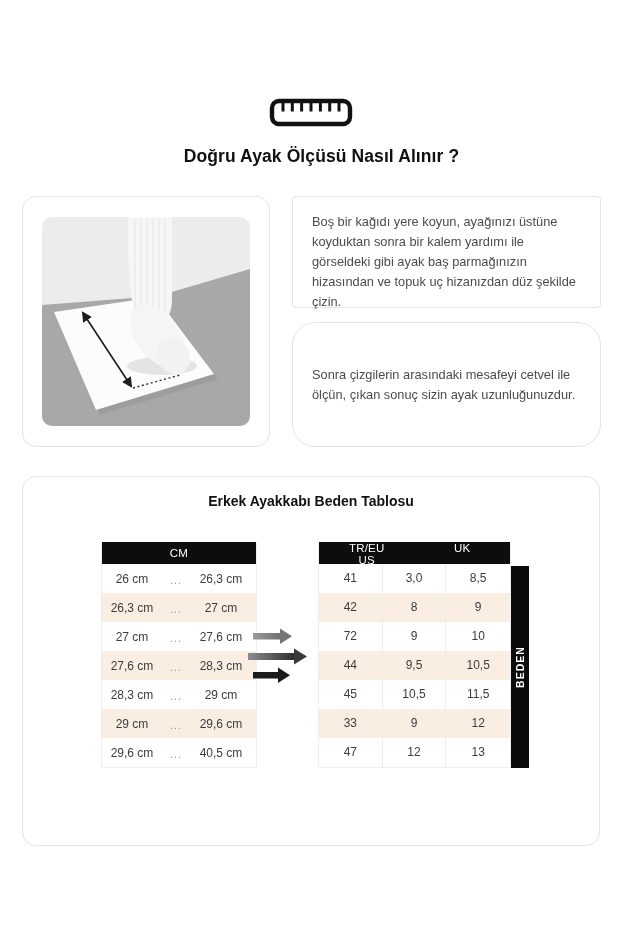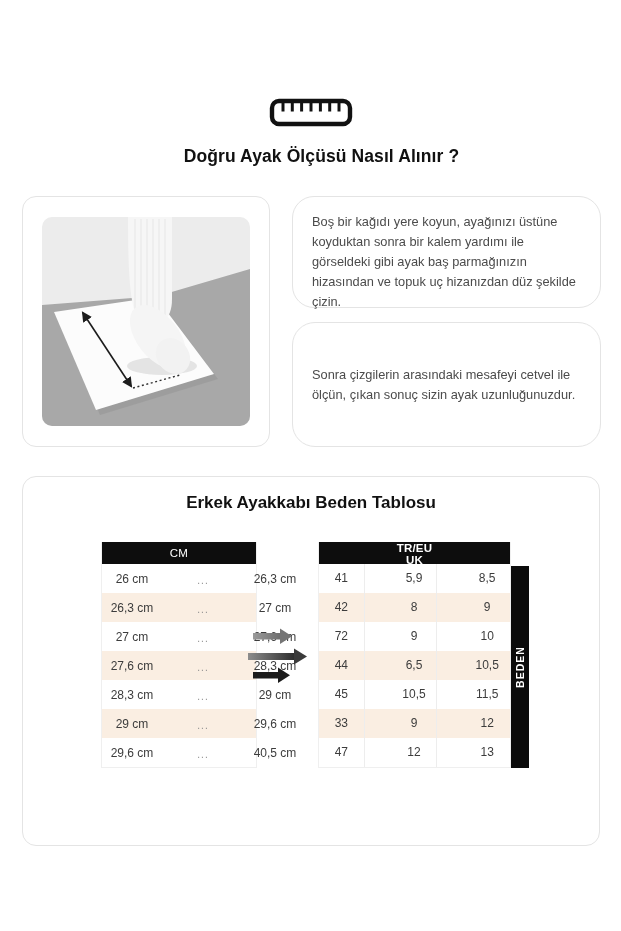--- a/index.html
+++ b/index.html
@@ -10,40 +10,40 @@
   
   .ruler-wrap { position:absolute; top:97px; left:0; width:621px; text-align:center; }
   .title-1 { position:absolute; top:146px; left:11px; width:621px; text-align:center;
              font-size:17.5px; font-weight:700; color:#111; letter-spacing:.1px; }
 
   
   .card { position:absolute; background:#fff; border:1px solid #e4e4e4; border-radius:14px; }
   .card-photo { left:22px; top:196px; width:248px; height:251px; }
   .illus { position:absolute; left:19px; top:20px; width:208px; height:209px;
            border-radius:10px; overflow:hidden; }
-  .card-step-1 { left:292px; top:196px; width:309px; height:112px; border-radius:22px; }
+  .card-step-1 { left:292px; top:196px; width:309px; height:112px; border-radius:4px; }
   .card-step-2 { left:292px; top:322px; width:309px; height:125px; border-radius:23px;
                  display:flex; align-items:center; }
   .step-text { font-size:12.8px; line-height:20px; color:#4b4b4b; padding:15px 16px 12px 19px; }
   .card-step-2 .step-text { padding:0 16px 0 19px; }
 
   
   .card-sizes { left:22px; top:476px; width:578px; height:370px; border-radius:14px; }
   .title-2 { position:absolute; top:16px; left:0; width:100%; text-align:center;
-             font-size:17px; font-weight:700; color:#111; }
+             font-size:14px; font-weight:700; color:#111; }
 
   .tbl { position:absolute; border:1px solid #efefef; border-top:none; background:#fff; }
   .tbl-cm   { left:78px;  top:65px; width:156px; }
   .tbl-size { left:295px; top:65px; width:193px; }
   .tbl-head { height:22px; background:#0d0d0d; color:#fff; font-size:11.5px;
               display:grid; align-items:center; text-align:center; letter-spacing:.2px; }
   .tbl-cm .tbl-head { grid-template-columns:1fr; }
-  .tbl-size .tbl-head { grid-template-columns:1fr;font-weight:bold; }
+  .tbl-size .tbl-head { grid-template-columns:1fr 1fr; }
   .row { height:29px; display:grid; align-items:center; text-align:center;
-         font-size:12px; color:#3c3c3c; background:#fff;gap:27px; }
+         font-size:12px; color:#3c3c3c; background:#fff; }
   .row:nth-child(odd) { border-bottom:1px solid #f1f1f1; }
   .row.alt { background:#faeee2; border-bottom:none; }
   .tbl-cm .row { grid-template-columns:60px 28px 62px; }
   .tbl-size .row { grid-template-columns:1fr 1fr 1fr; }
   .tbl-size .cell { border-right:1px solid #ededed; height:29px; line-height:29px;text-align:center; }
   .tbl-size .cell:last-child { border-right:none; }
   .dots { font-size:10px; color:#8f8f8f; letter-spacing:1px; padding-top:4px; }
 
   .beden-bar { position:absolute; left:488px; top:89px; width:18px; height:202px;
                background:#0b0b0b; display:flex; align-items:center; justify-content:center; }
@@ -184,36 +184,36 @@
     </div>
 
     <div class="tbl tbl-size">
       <div class="tbl-head">
         <span>TR/EU</span>
         <span>UK</span>
         <span>US</span>
       </div>
       <div class="row">
         <span class="cell">41</span>
-        <span class="cell">5,9</span>
+        <span class="cell">3,0</span>
         <span class="cell">8,5</span>
       </div>
       <div class="row alt">
         <span class="cell">42</span>
         <span class="cell">8</span>
         <span class="cell">9</span>
       </div>
       <div class="row">
         <span class="cell">72</span>
         <span class="cell">9</span>
         <span class="cell">10</span>
       </div>
       <div class="row alt">
         <span class="cell">44</span>
-        <span class="cell">6,5</span>
+        <span class="cell">9,5</span>
         <span class="cell">10,5</span>
       </div>
       <div class="row">
         <span class="cell">45</span>
         <span class="cell">10,5</span>
         <span class="cell">11,5</span>
       </div>
       <div class="row alt">
         <span class="cell">33</span>
         <span class="cell">9</span>

